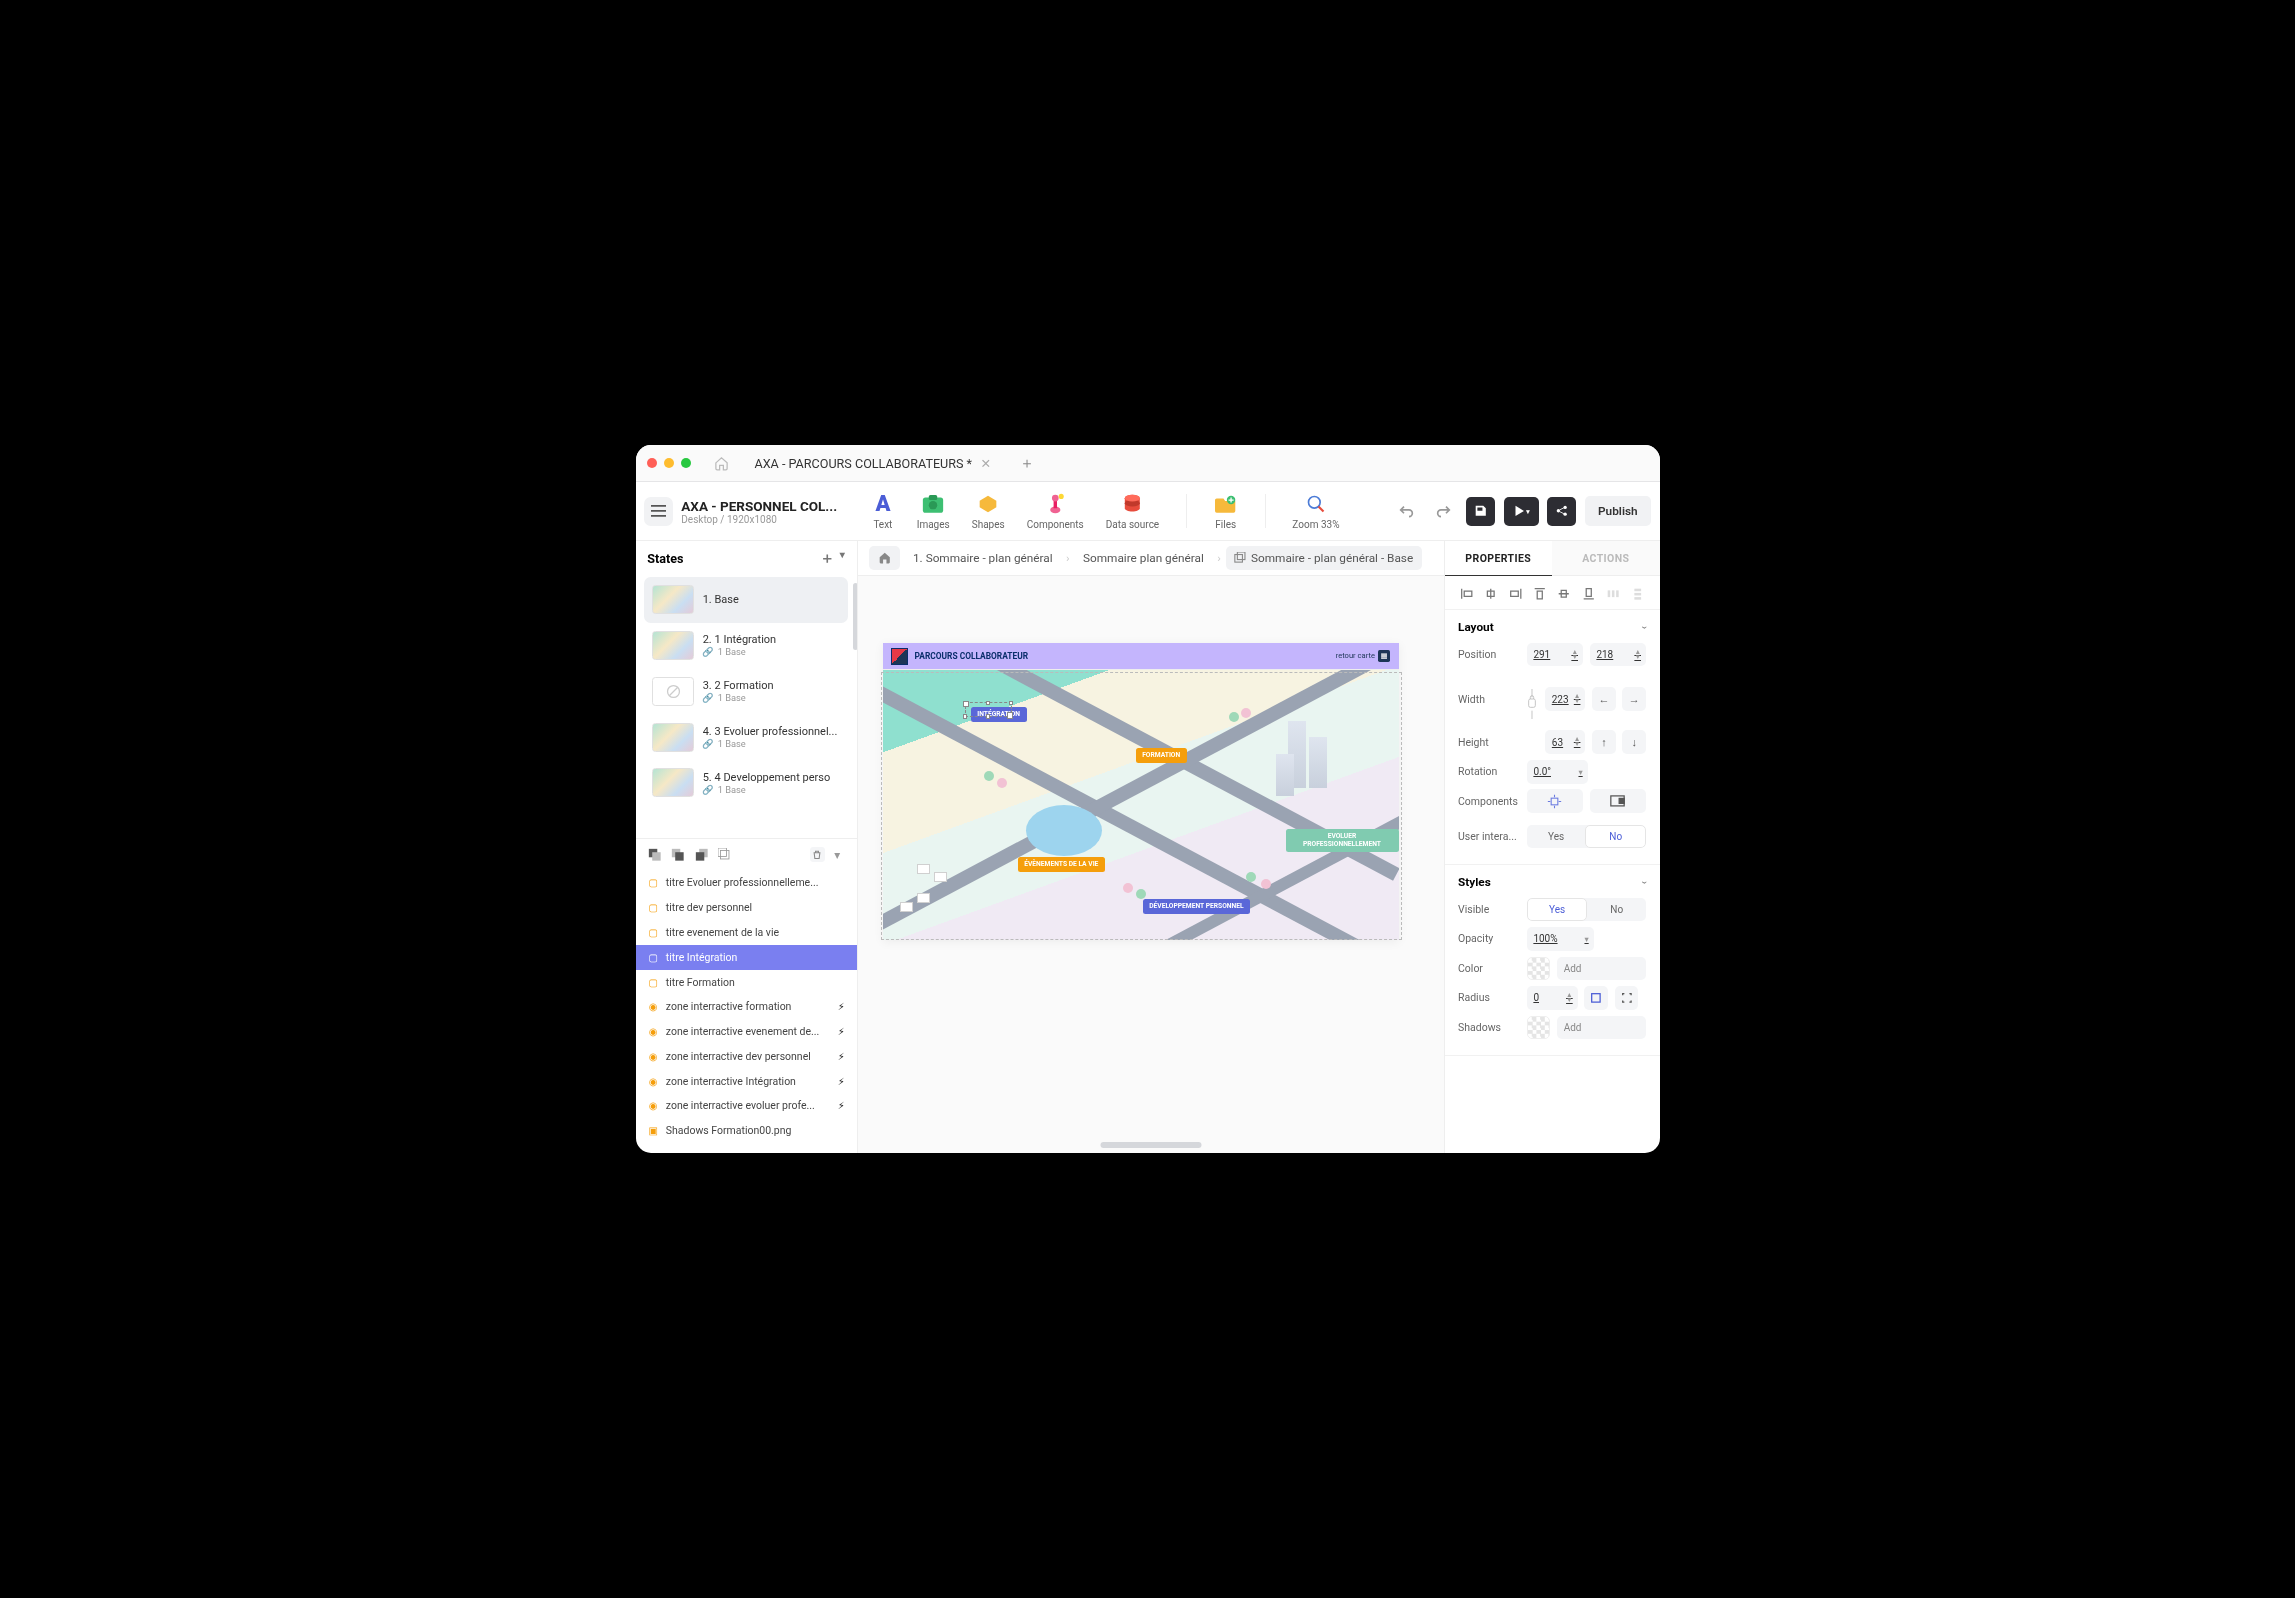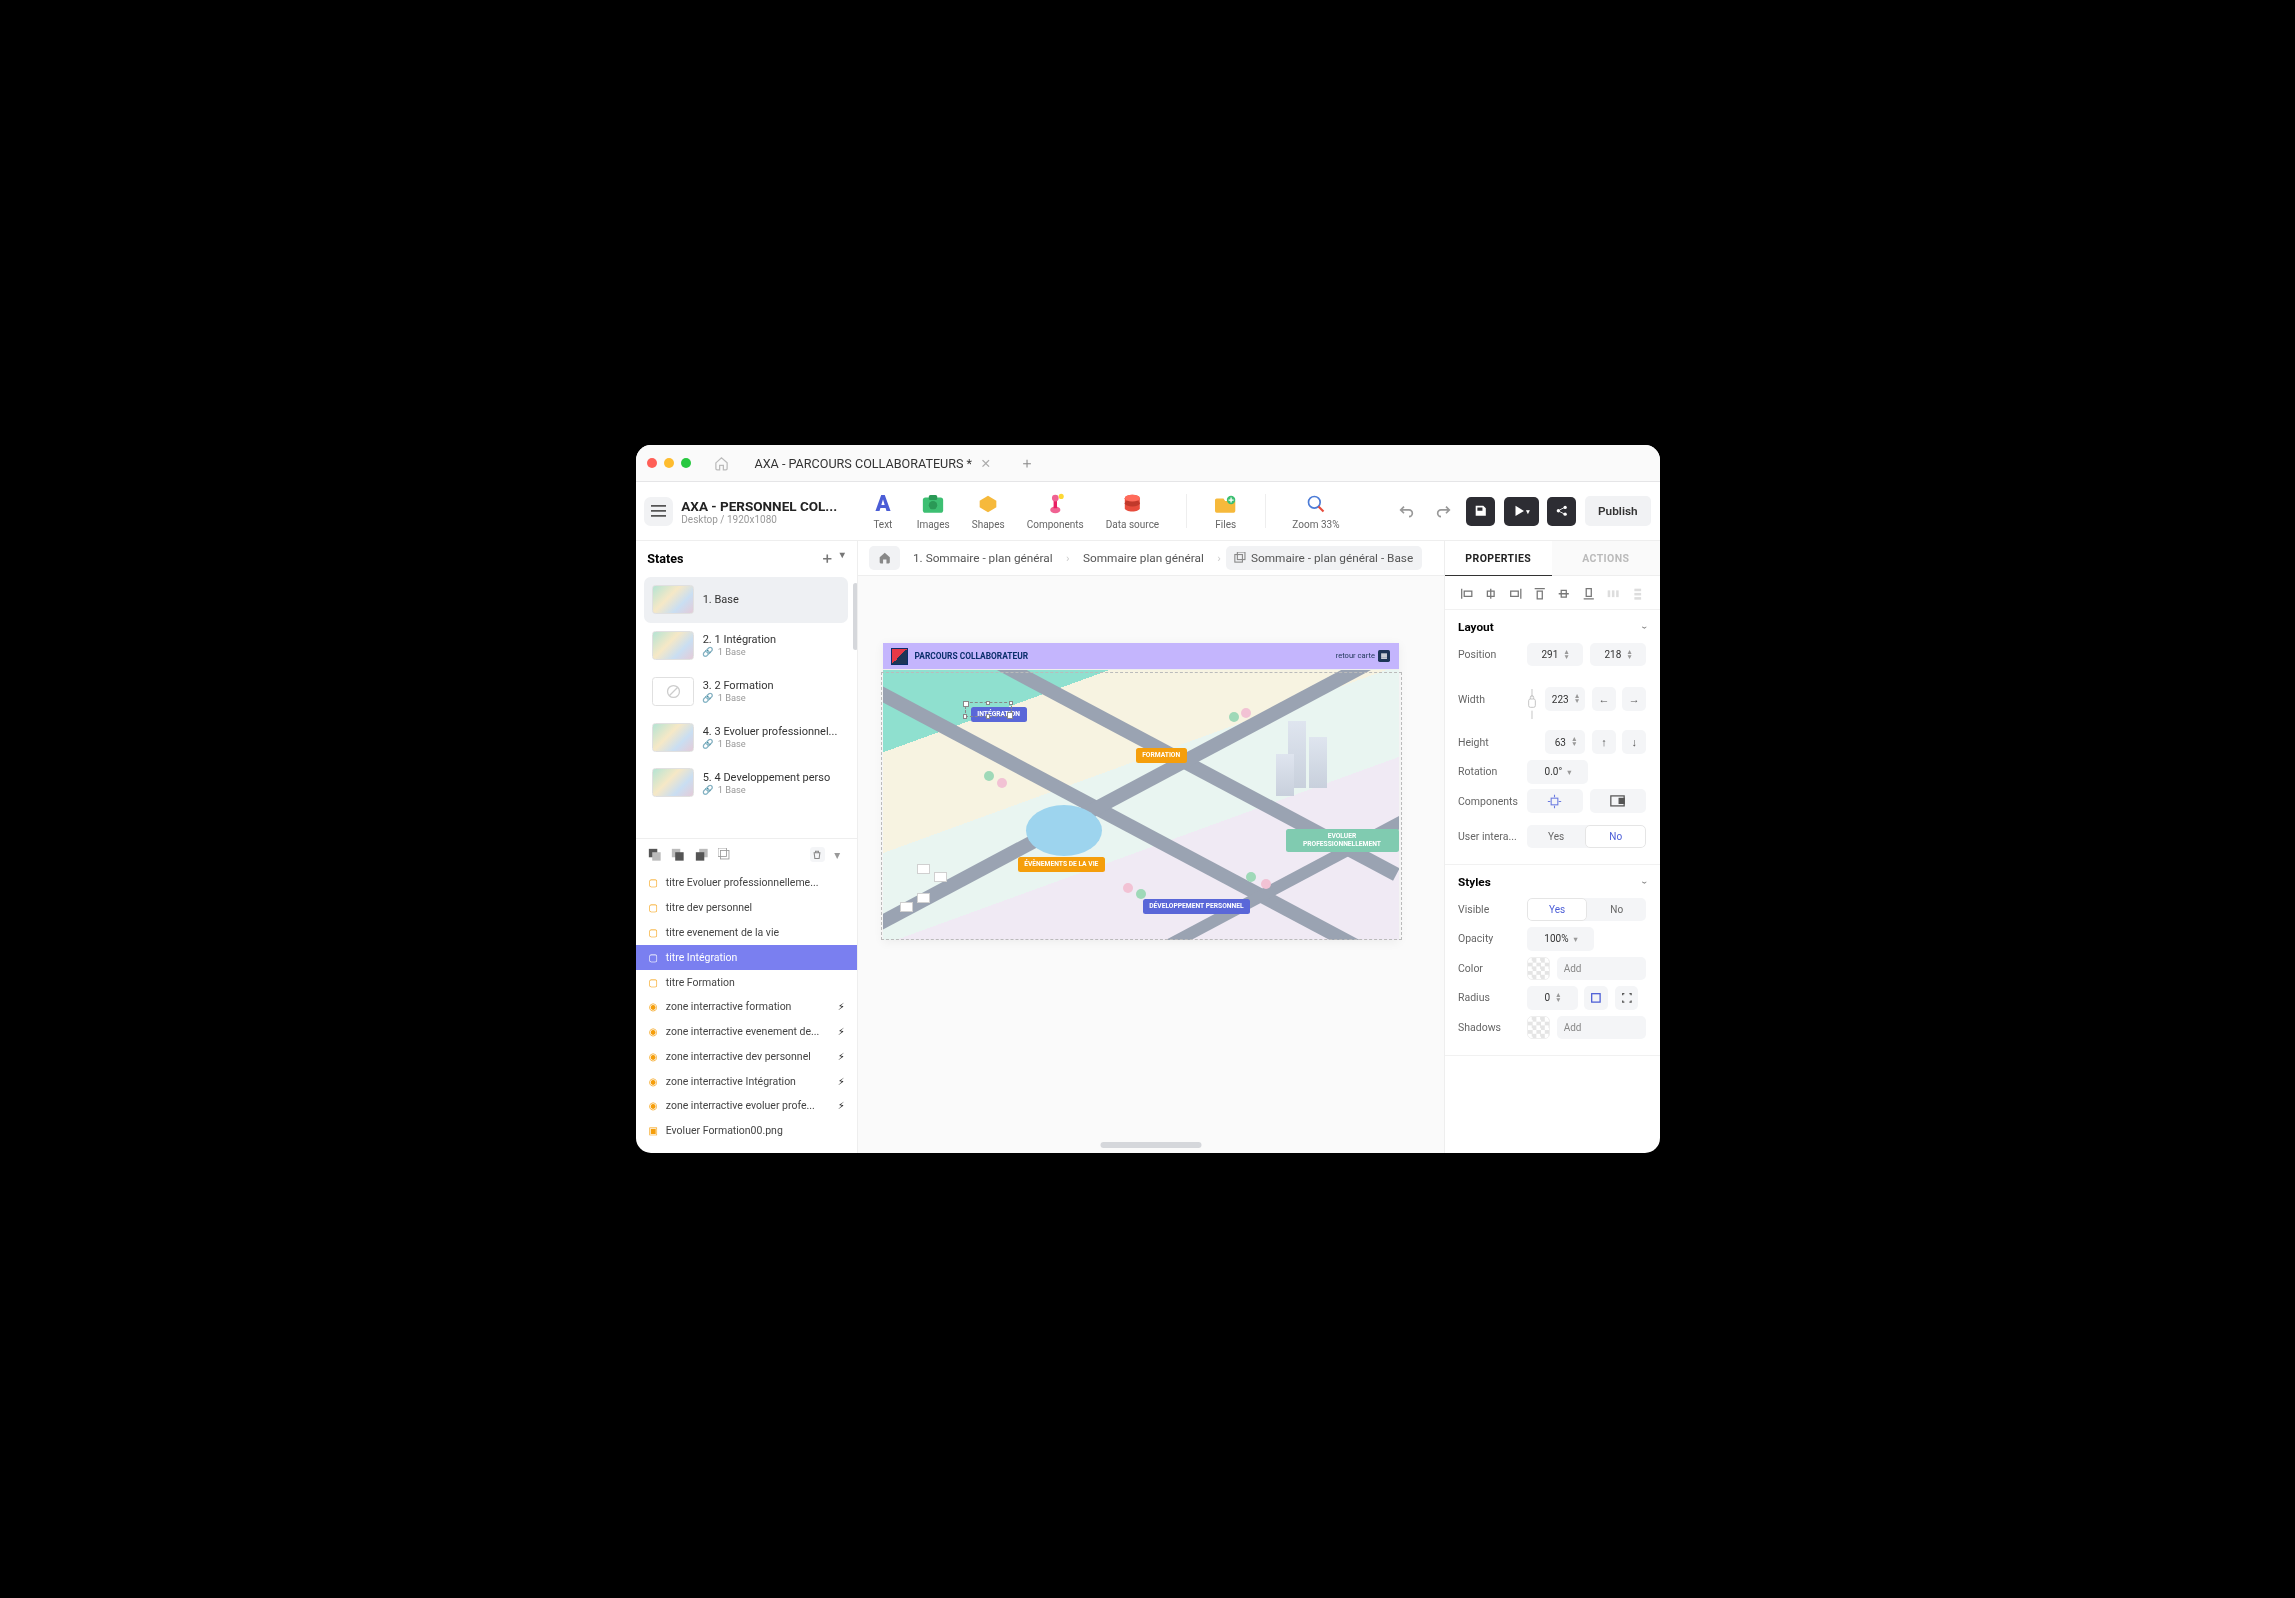--- a/index.html
+++ b/index.html
@@ -103,21 +103,21 @@
 .rtab:not(.active){ color:#bbb; background:#fafafa; border-bottom:0.8px solid #eee;}
 .align-row { display:flex; justify-content: space-around; padding:10px 10px 8.4px; border-bottom:0.8px solid #f1f1f1;}
 .align-ic { width:15px; height:15px; color:#777; display:flex; align-items:center; justify-content:center; cursor:pointer;}
 .align-ic.dim{color:#ddd;}
 
 .section { padding: 10px 13.5px; border-bottom:0.8px solid #f1f1f1;}
 .section-head{ display:flex; align-items:center; font-weight:700; font-size:11.8px; margin-bottom:8.4px;}
 .section-head .chev2{margin-left:auto; color:#888; transform:rotate(90deg); font-size:10px;}
 .prow { display:flex; align-items:center; font-size:10.5px; color:#666; margin:5.9px 0; gap:6.7px;}
 .prow .lbl{ width:62px; flex-shrink:0;}
-.pinput{ flex:1; background:#f4f5f7; border-radius:5px; height:23.6px; display:flex; align-items:center; justify-content:center; padding:0 5px 0 6.7px; font-size:10px; color:#333;}
+.pinput{ flex:1; background:#f4f5f7; border-radius:5px; height:23.6px; display:flex; align-items:center; justify-content:space-between; padding:0 5px 0 6.7px; font-size:10px; color:#333;text-decoration:underline;}
 .pinput .stepper{margin-left:5px; display:flex; flex-direction:column; line-height:5px; font-size:6.7px; color:#999;}
 .arrow-btn { width:23.6px; height:23.6px; background:#f4f5f7; border-radius:5px; display:flex; align-items:center; justify-content:center; color:#555; font-size:11px;}
 .lock { color:#999; font-size:11.8px; display:flex; flex-direction:column; align-items:center; justify-content:center; margin-right:1.7px;}
 .toggle { display:flex; flex:1; background:#f4f5f7; border-radius:5px; height:23.6px; overflow:hidden;}
 .toggle .opt{flex:1; display:flex; align-items:center; justify-content:center; font-size:10px; color:#666;}
 .toggle .opt.active{background:#fff; color:#4b5dd6; border:0.8px solid #e5e5e5; border-radius:5px;}
 .swatch { width:23.6px; height:23.6px; border-radius:5px; background: repeating-conic-gradient(#e5e5e5 0 25%, #fff 0 50%) 0 0/8.4px 8.4px; border:0.8px solid #eee; flex-shrink:0;}
 .add-btn{ flex:1; background:#f4f5f7; border-radius:5px; height:23.6px; display:flex; align-items:center; padding:0 6.7px; color:#888; font-size:10px;}
 .sq-btn{width:23.6px; height:23.6px; background:#f4f5f7; border-radius:5px; display:flex; align-items:center; justify-content:center; color:#4b5dd6;}
 .group-ph { display:flex; align-items:center; justify-content:center; padding:17px 0; color:#d0d0d0;}
@@ -400,21 +400,21 @@
               <span>zone interractive Intégration</span>
               <span class="ly-bolt">⚡︎</span>
             </div>
           <div class="layer">
               <span class="ly-ic flame">◉</span>
               <span>zone interractive evoluer profe...</span>
               <span class="ly-bolt">⚡︎</span>
             </div>
           <div class="layer">
               <span class="ly-ic img">▣</span>
-              <span>Evoluer Formation00.png</span>
+              <span>Shadows Formation00.png</span>
             </div>
         </div>
       </div>
     </div>
 
     <div class="center">
       <div class="breadcrumb">
         <div class="crumb pill">
             <svg width="13.5" height="13.5" viewBox="0 0 24 24" fill="#888">
               <path d="M3 11l9-8 9 8v9a2 2 0 0 1-2 2h-4v-7h-6v7H5a2 2 0 0 1-2-2z"></path>

